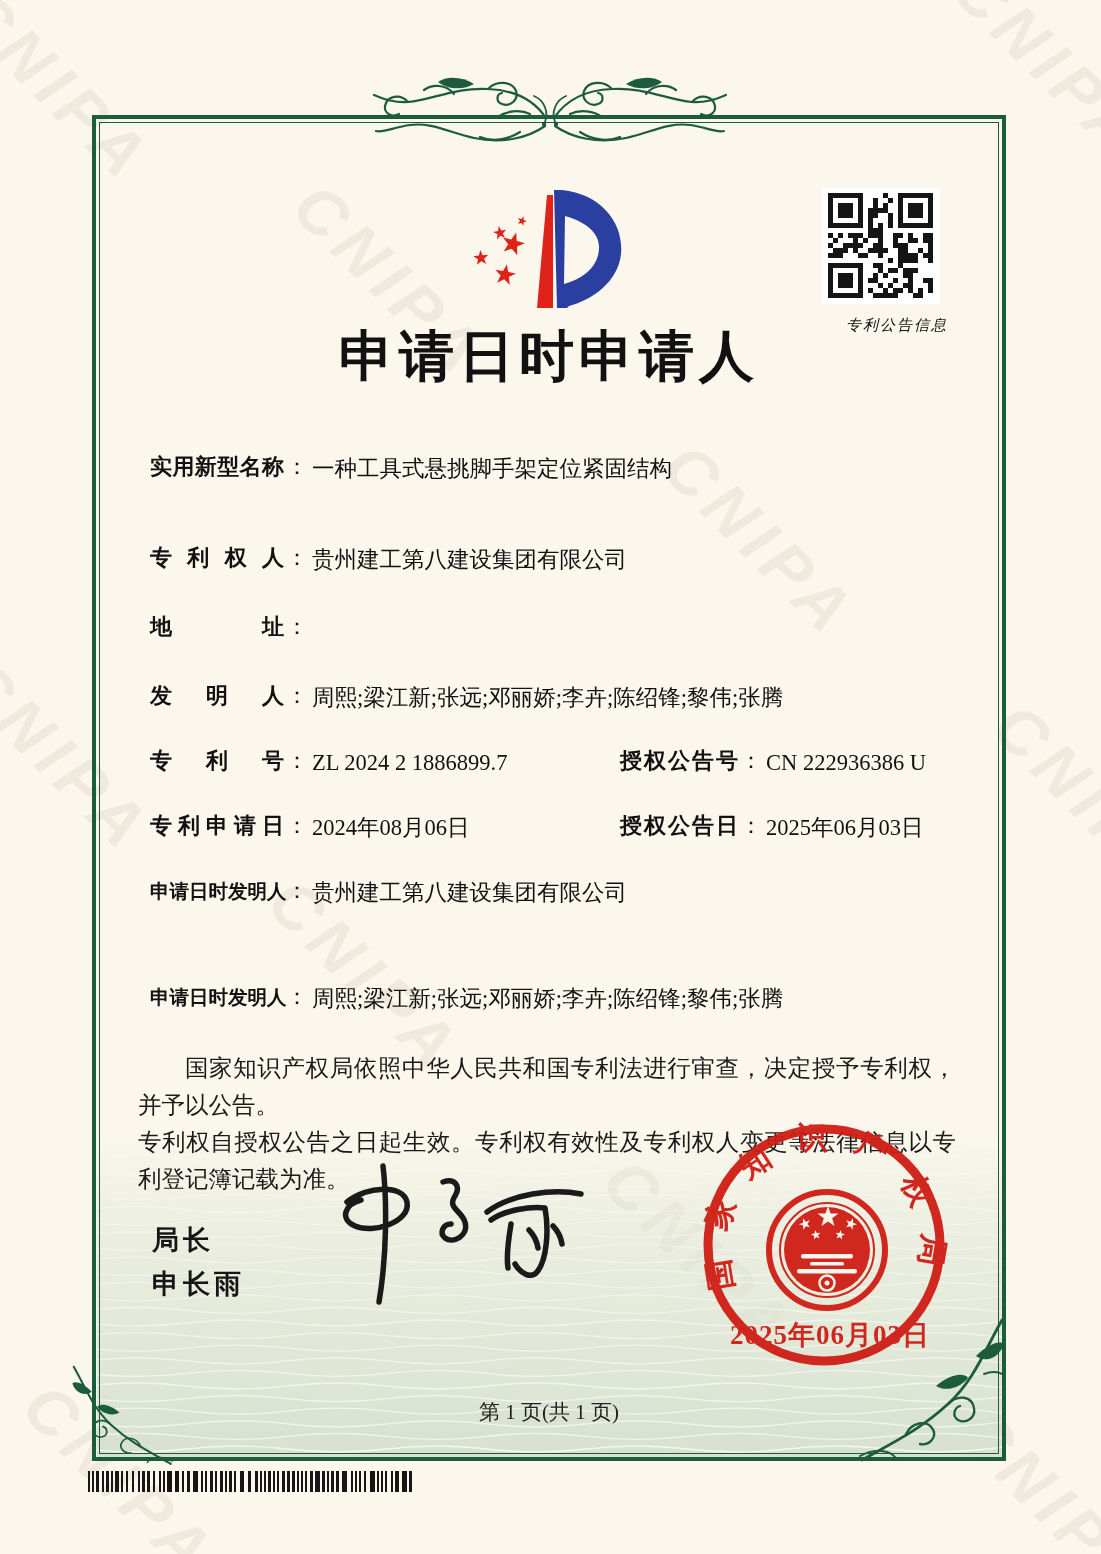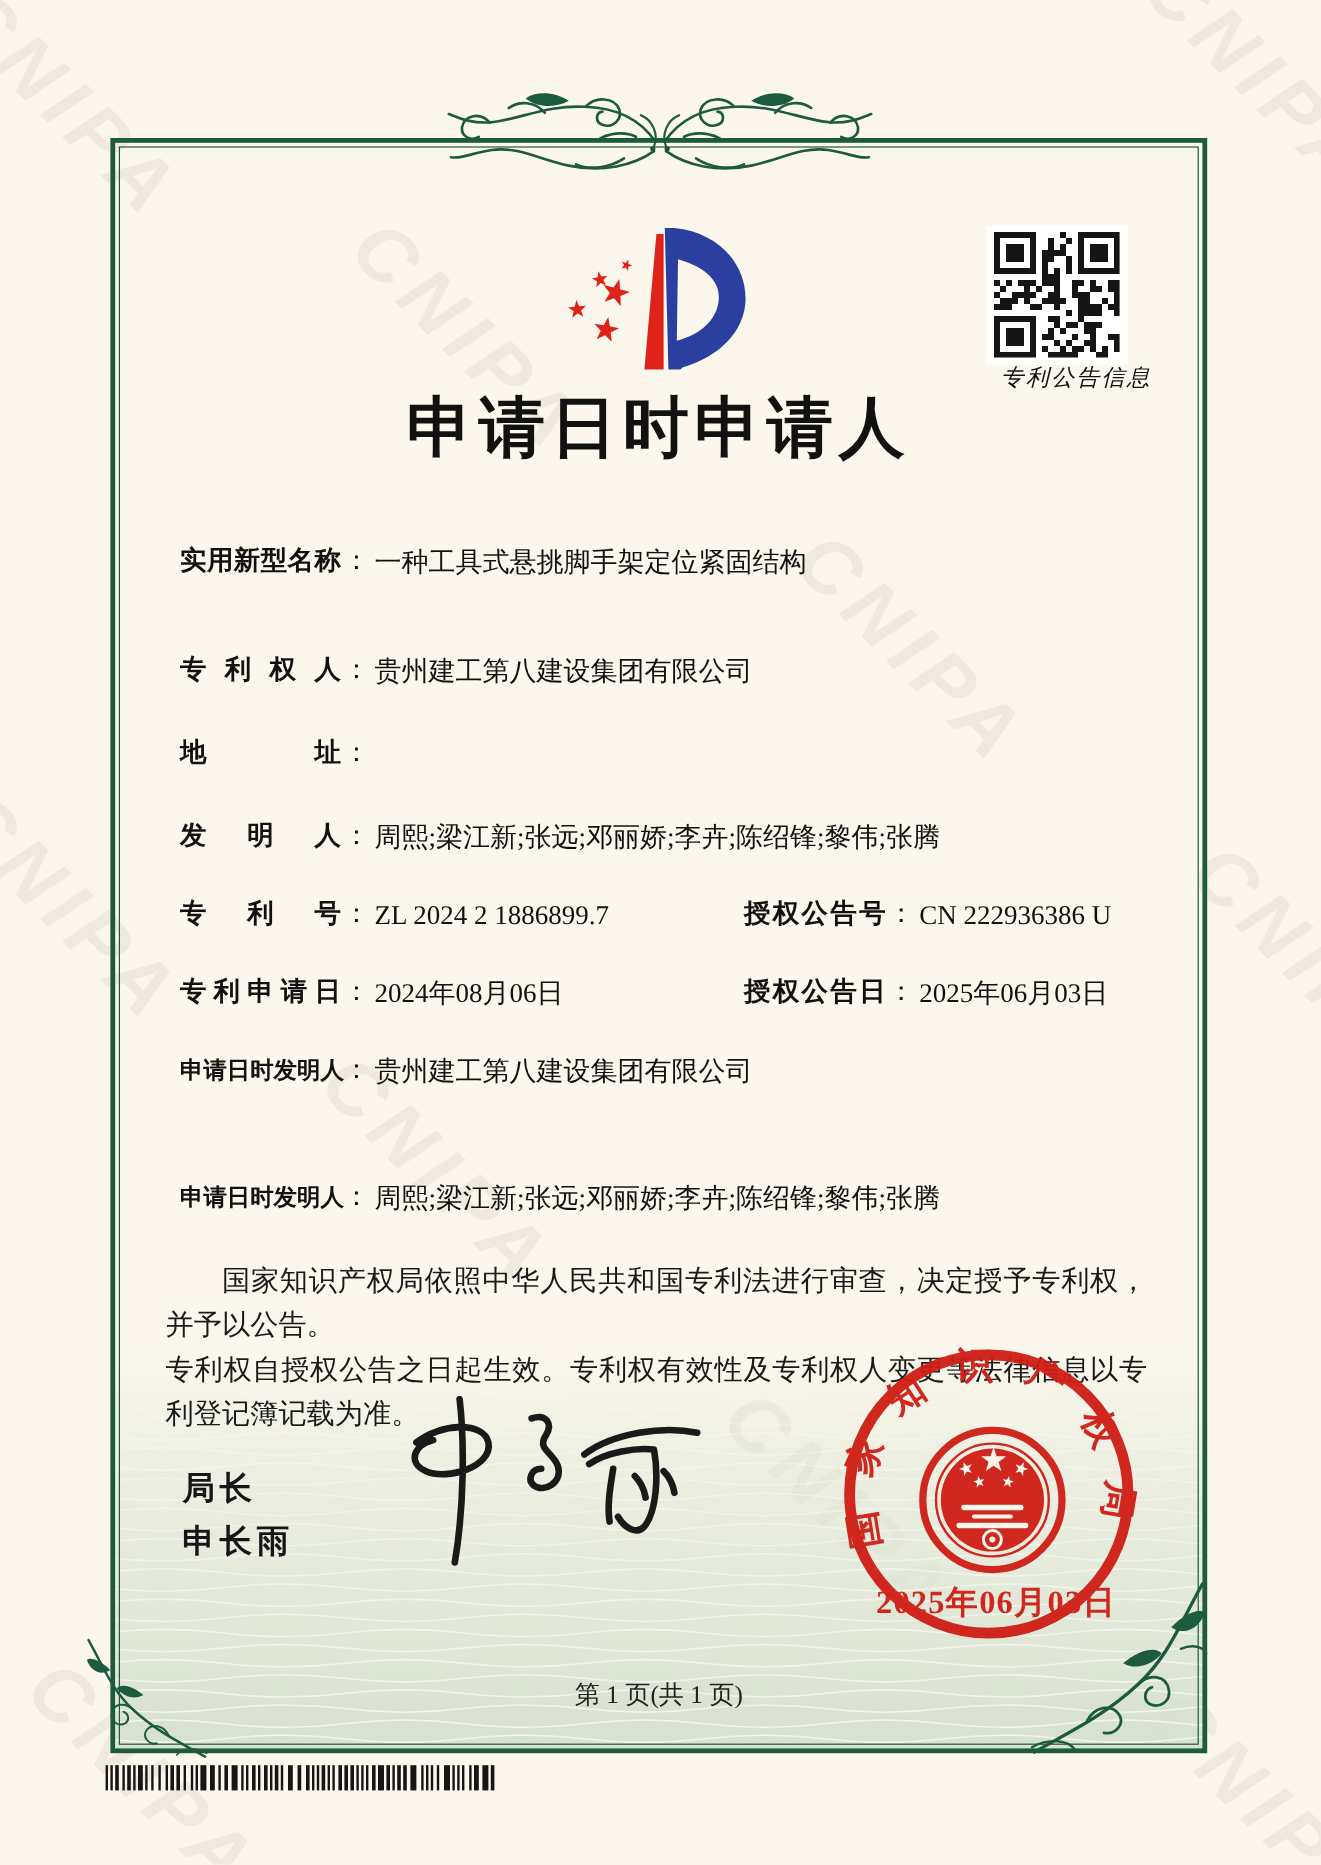--- a/index.html
+++ b/index.html
@@ -30,22 +30,22 @@
   .frame .inner{
     position:absolute; left:3px; top:3px; right:3px; bottom:3px;
     border:1.5px solid #1d5b3e;
   }
   .orn{position:absolute; z-index:3; pointer-events:none;}
   
   .cert-no{position:absolute; left:147px; top:192px; font-size:23px; letter-spacing:1px; z-index:3;}
   .logo{position:absolute; left:450px; top:176px; z-index:3;}
   .qr-box{position:absolute; left:822px; top:188px; width:118px; height:116px; background:#fff; z-index:3;}
   .qr-box svg{position:absolute; left:6px; top:5px;}
-  .qr-caption{position:absolute; left:812px; top:302px; width:170px; text-align:center;
-    font-size:19px; letter-spacing:2px; font-style:italic; z-index:3;}
+  .qr-caption{position:absolute; left:812px; top:316px; width:170px; text-align:center;
+    font-size:15px; letter-spacing:2px; font-style:italic; z-index:3;}
   .title{position:absolute; left:92px; top:320px; width:914px; text-align:center;
     font-size:55px; font-weight:700; letter-spacing:5px; z-index:3;}
   
   .row{position:absolute; left:150px; display:flex; align-items:flex-start; font-size:22px; z-index:3; white-space:nowrap;}
   .row .lbl{display:inline-block; width:134px; text-align:justify; text-align-last:justify;font-weight:bold; }
   .row .lbl.small{font-size:19.5px; padding-top:2px;}
   .row .colon{margin:0 4px 0 2px;}
   .row .val{font-size:22.5px; white-space:normal; width:590px; line-height:33px;}
   .row.col2{left:620px;}
   .row.col2 .lbl{width:118px;}

